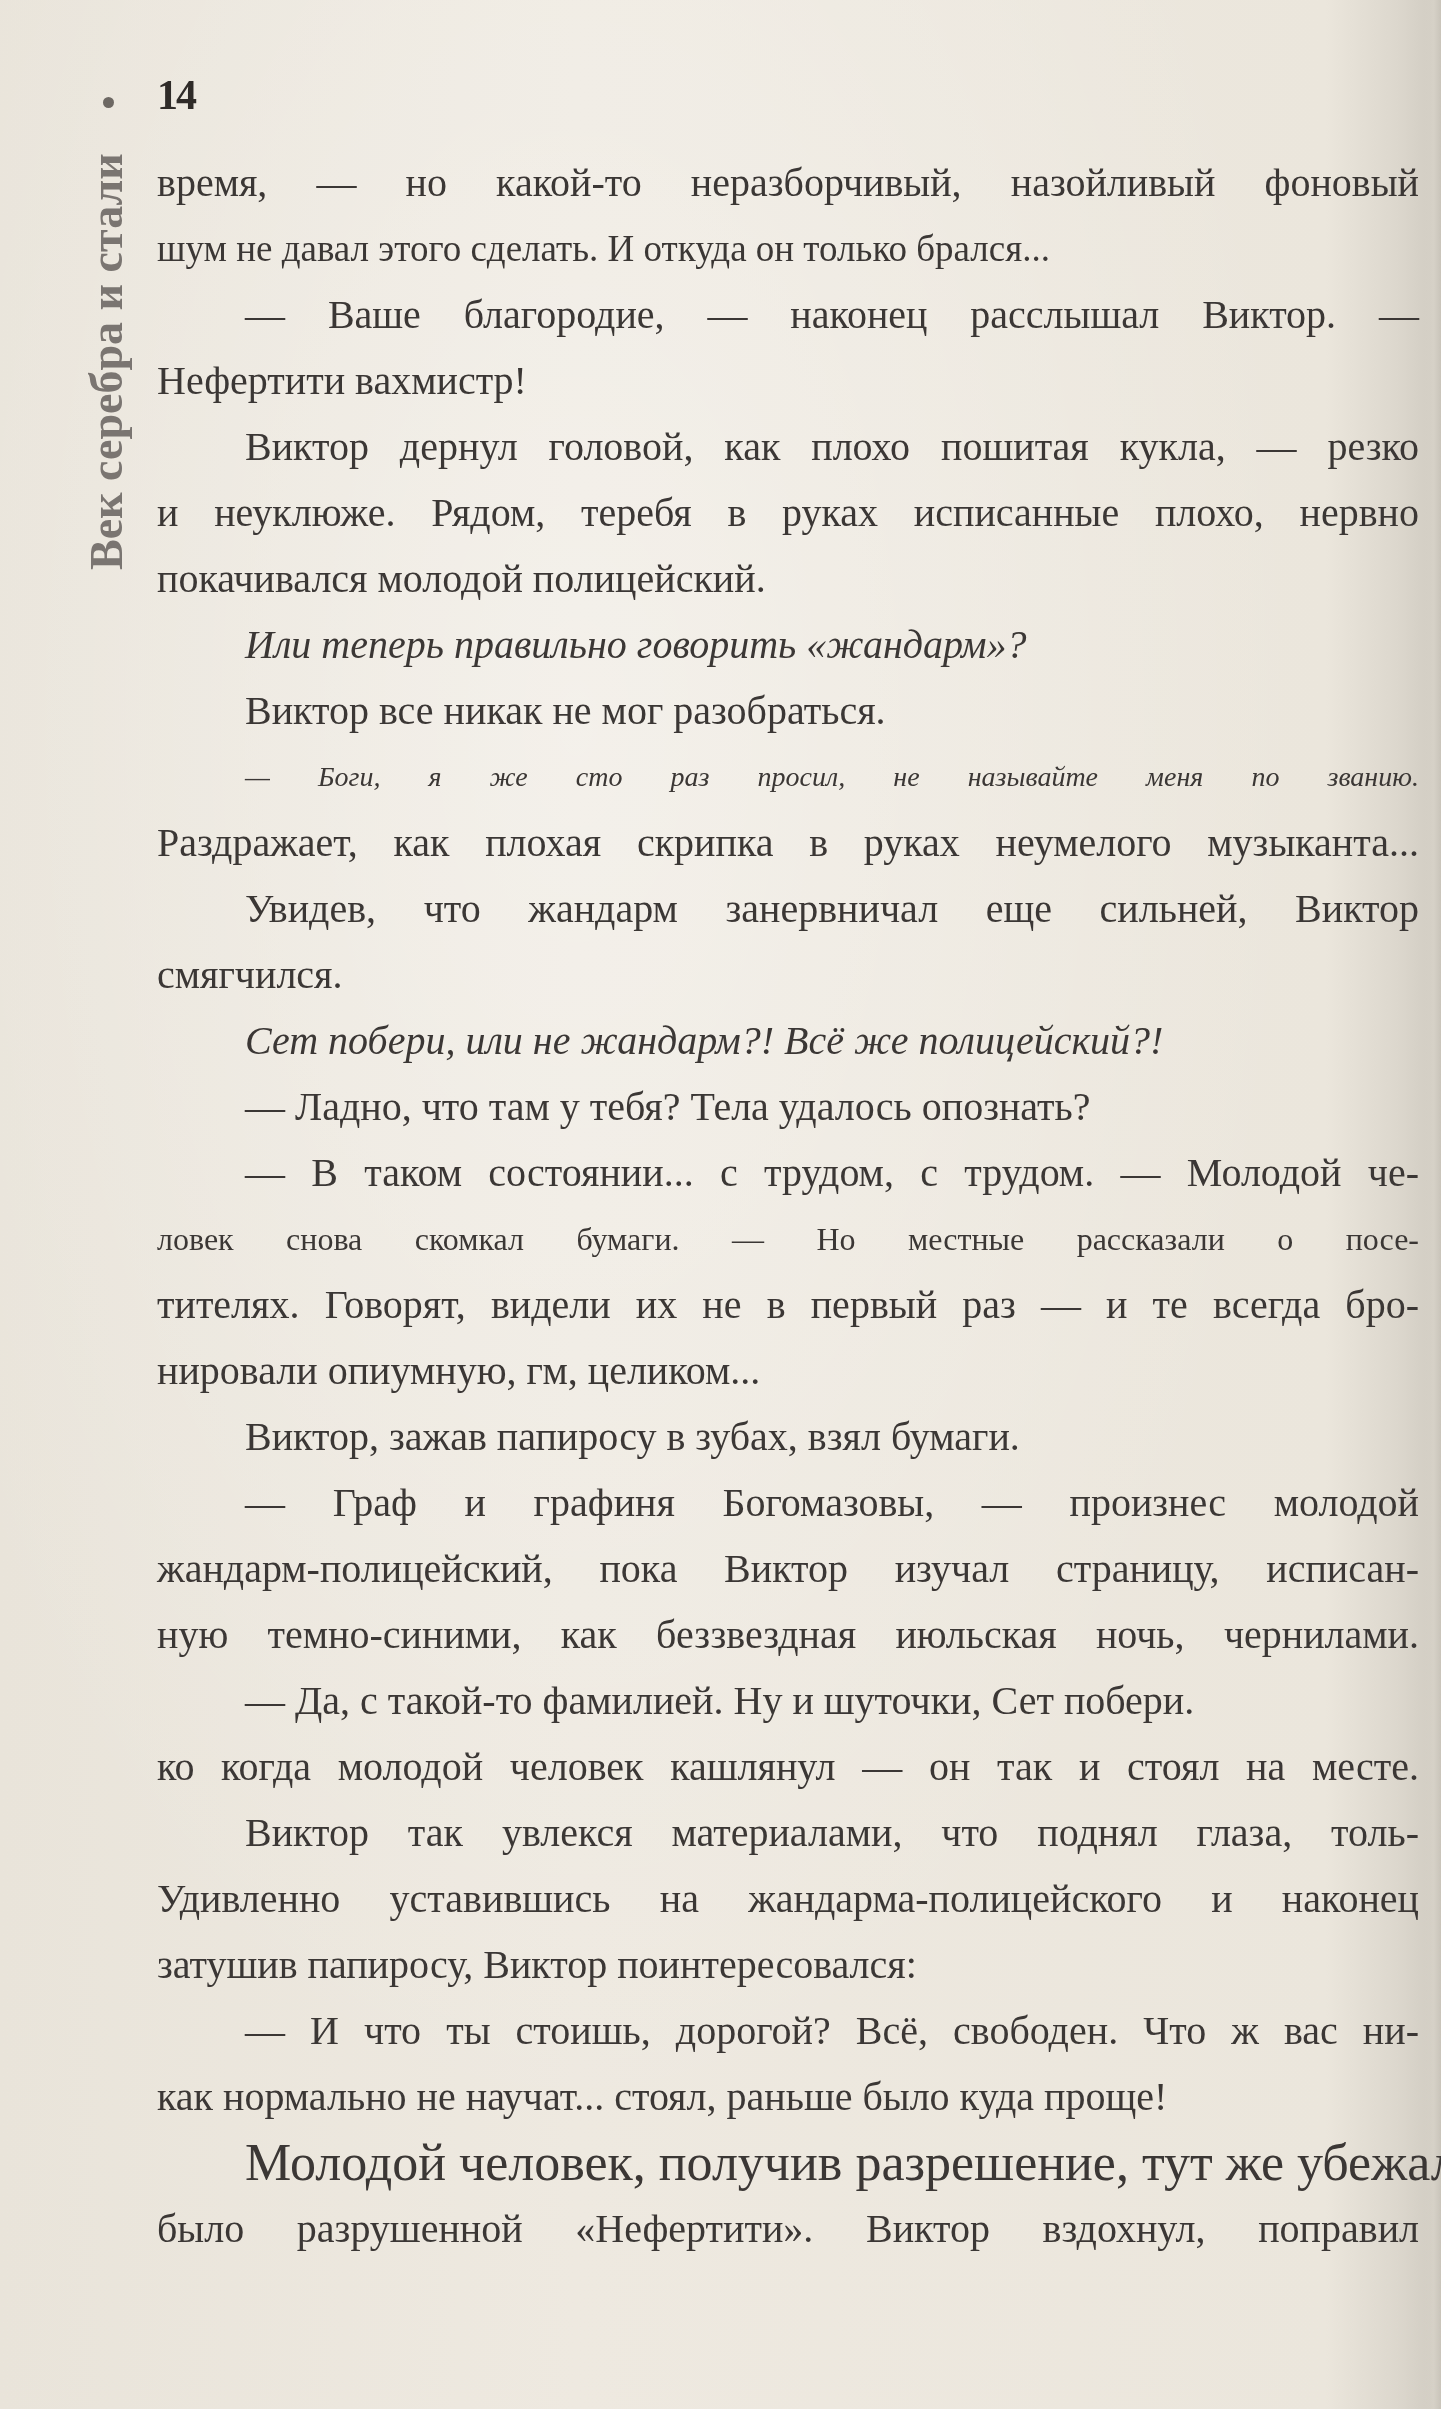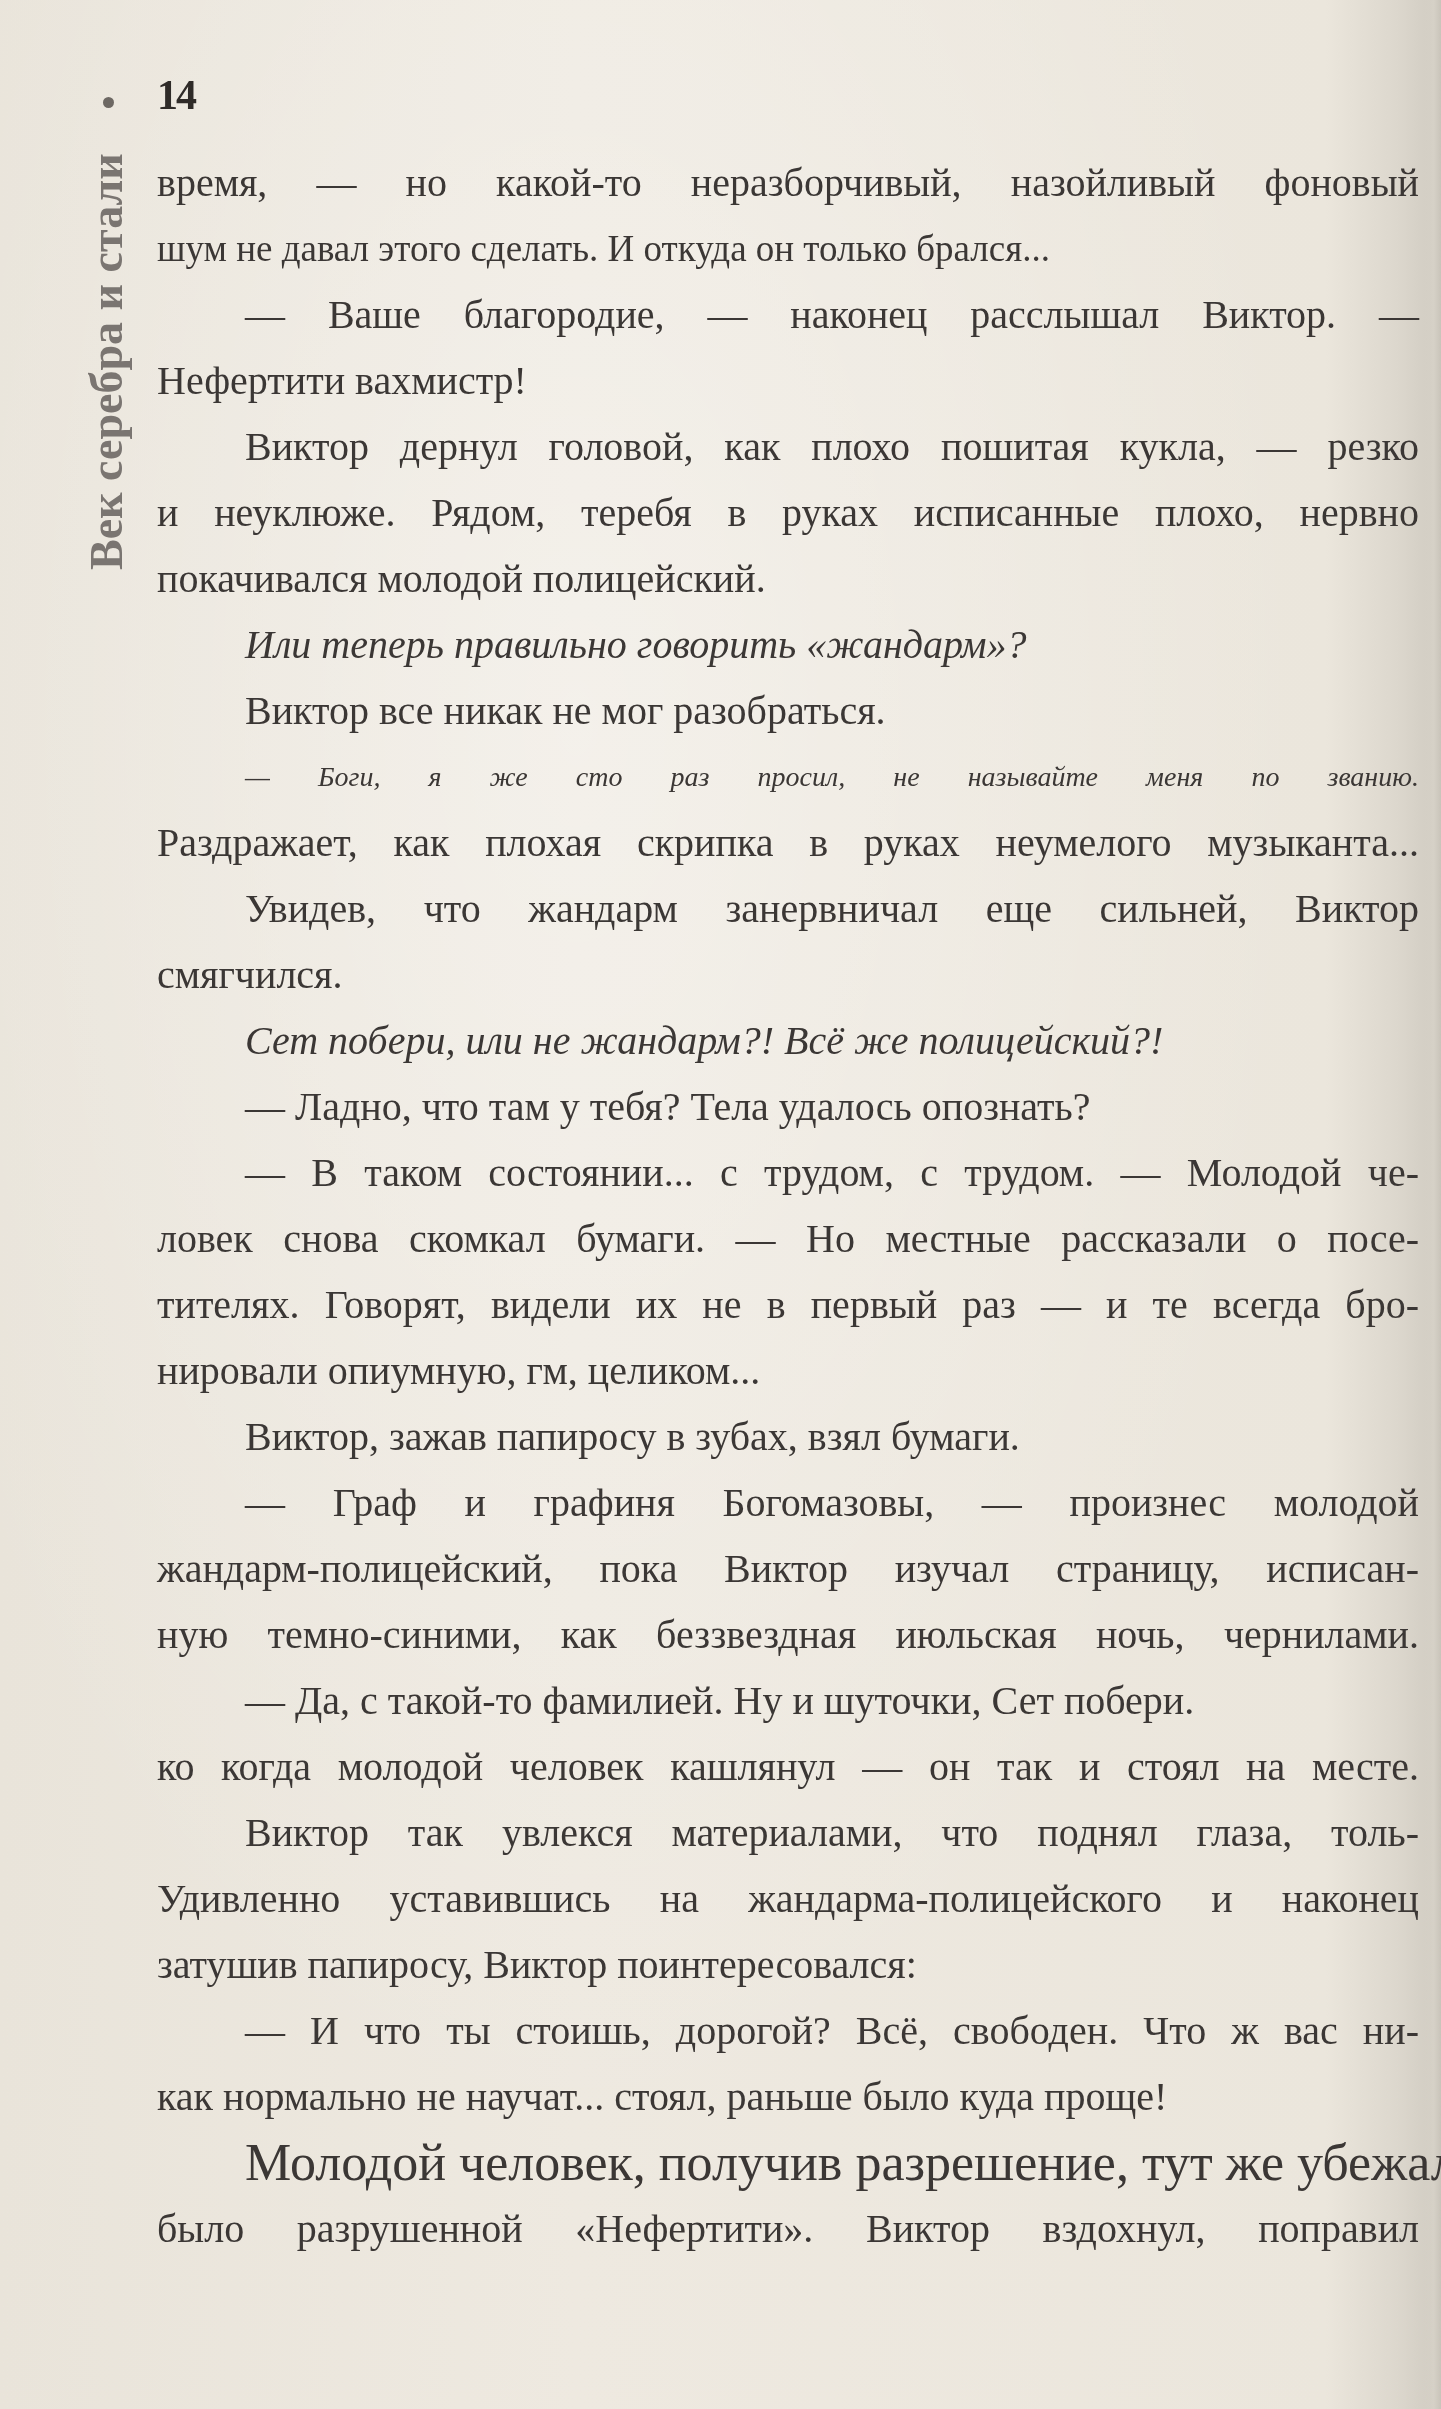--- a/index.html
+++ b/index.html
@@ -120,21 +120,21 @@
       <div class="line last" style="font-size: 40px;">покачивался молодой полицейский.</div>
       <div class="line indent italic last" style="font-size: 40px;">Или теперь правильно говорить «жандарм»?</div>
       <div class="line indent last" style="font-size: 40px;">Виктор все никак не мог разобраться.</div>
       <div class="line indent" style="font-size: 28px; font-style: italic;">— Боги, я же сто раз просил, не называйте меня по званию.</div>
       <div class="line" style="font-size: 40px;">Раздражает, как плохая скрипка в руках неумелого музыканта...</div>
       <div class="line indent" style="font-size: 40px;">Увидев, что жандарм занервничал еще сильней, Виктор</div>
       <div class="line last" style="font-size: 40px;">смягчился.</div>
       <div class="line indent italic last" style="font-size: 40px;">Сет побери, или не жандарм?! Всё же полицейский?!</div>
       <div class="line indent last" style="font-size: 40px;">— Ладно, что там у тебя? Тела удалось опознать?</div>
       <div class="line indent" style="font-size: 40px;">— В таком состоянии... с трудом, с трудом. — Молодой че-</div>
-      <div class="line" style="font-size: 40px;">ловек снова скомкал бумаги. — Но местные рассказали о посе-</div>
+      <div class="line" style="font-size: 32px;">ловек снова скомкал бумаги. — Но местные рассказали о посе-</div>
       <div class="line" style="font-size: 40px;">тителях. Говорят, видели их не в первый раз — и те всегда бро-</div>
       <div class="line last" style="font-size: 40px;">нировали опиумную, гм, целиком...</div>
       <div class="line indent last" style="font-size: 40px;">Виктор, зажав папиросу в зубах, взял бумаги.</div>
       <div class="line indent" style="font-size: 40px;">— Граф и графиня Богомазовы, — произнес молодой</div>
       <div class="line" style="font-size: 40px;">жандарм-полицейский, пока Виктор изучал страницу, исписан-</div>
       <div class="line" style="font-size: 40px;">ную темно-синими, как беззвездная июльская ночь, чернилами.</div>
       <div class="line indent last" style="font-size: 40px;">— Да, с такой-то фамилией. Ну и шуточки, Сет побери.</div>
       <div class="line" style="font-size: 40px;">ко когда молодой человек кашлянул — он так и стоял на месте.</div>
       <div class="line indent" style="font-size: 40px;">Виктор так увлекся материалами, что поднял глаза, толь-</div>
       <div class="line" style="font-size: 40px;">Удивленно уставившись на жандарма-полицейского и наконец</div>

